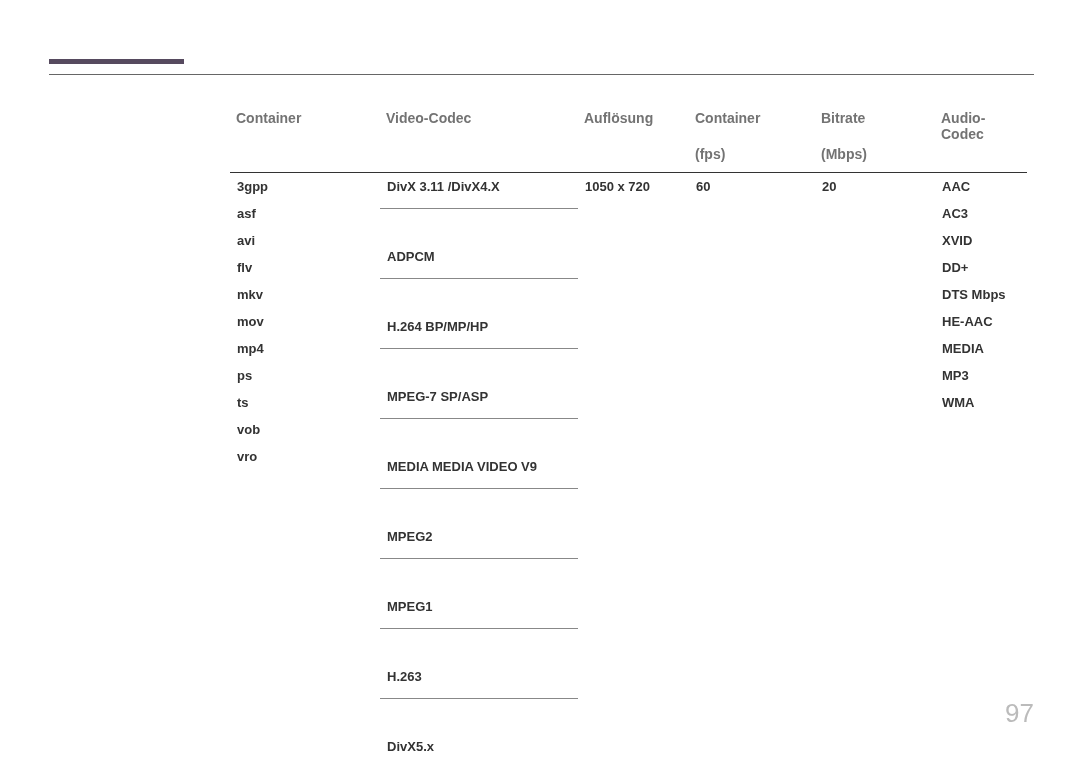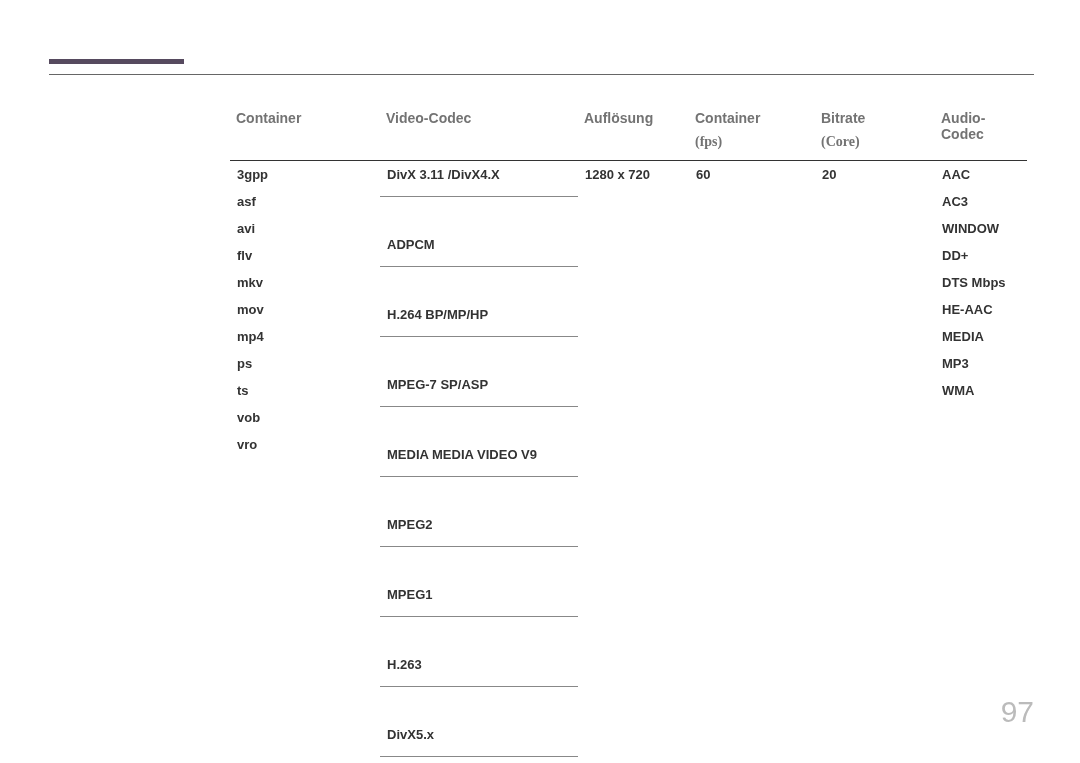--- a/index.html
+++ b/index.html
@@ -48,22 +48,21 @@
       text-align: left;
       font-weight: bold;
       font-size: 14px;
       padding: 4px 6px 10px;
       vertical-align: top;
       color: #737373;
     }
 
     table.spec thead th .sub {
       display: block;
-      margin-top: 8px;
-      font-family: Liberation Serif, serif;
+      margin-top: 20px;
     }
 
     table.spec thead {
       border-bottom: 1.5px solid #333;
     }
 
     table.spec tbody td {
       font-size: 13px;
       font-weight: bold;
       color: #333;
@@ -103,21 +102,21 @@
     .col-video   { width: 198px; }
     .col-aufl    { width: 111px; }
     .col-frame   { width: 126px; }
     .col-bit     { width: 120px; }
     .col-audio   { width: auto; }
 
     .page-num {
       position: absolute;
       right: 46px;
       bottom: 34px;
-      font-size: 30px;
+      font-size: 26px;
       color: #bbb;
       font-weight: 300;
     }
   </style>
 </head>
 <body>
 
 <div class="top-bar"></div>
 <div class="top-rule"></div>
 
@@ -130,21 +129,21 @@
       <col class="col-frame">
       <col class="col-bit">
       <col class="col-audio">
     </colgroup>
     <thead>
       <tr>
         <th><span>Container</span></th>
         <th><span>Video-Codec</span></th>
         <th><span>Auflösung</span></th>
         <th><span>Container</span><span class="sub">(fps)</span></th>
-        <th><span>Bitrate</span><span class="sub">(Core)</span></th>
+        <th><span>Bitrate</span><span class="sub">(Mbps)</span></th>
         <th><span>Audio-Codec</span></th>
       </tr>
     </thead>
     <tbody>
       <tr>
         <td>
           <div class="stack-plain">
             <span>3gpp</span>
             <span>asf</span>
             <span>avi</span>
@@ -166,33 +165,33 @@
             <span class="stack-item">MPEG-7 SP/ASP</span>
             <span class="stack-item">MEDIA MEDIA VIDEO V9</span>
             <span class="stack-item">MPEG2</span>
             <span class="stack-item">MPEG1</span>
             <span class="stack-item">H.263</span>
             <span class="stack-item">DivX5.x</span>
             <span class="stack-item">DivX6.X</span>
           </div>
         </td>
         <td>
-          <div class="single-pad">1280 x 720</div>
+          <div class="single-pad">1050 x 720</div>
         </td>
         <td>
           <div class="single-pad">60</div>
         </td>
         <td>
           <div class="single-pad">20</div>
         </td>
         <td>
           <div class="stack-plain">
             <span>AAC</span>
             <span>AC3</span>
-            <span>WINDOW</span>
+            <span>XVID</span>
             <span>DD+</span>
             <span>DTS Mbps</span>
             <span>HE-AAC</span>
             <span>MEDIA</span>
             <span>MP3</span>
             <span>WMA</span>
           </div>
         </td>
       </tr>
     </tbody>

